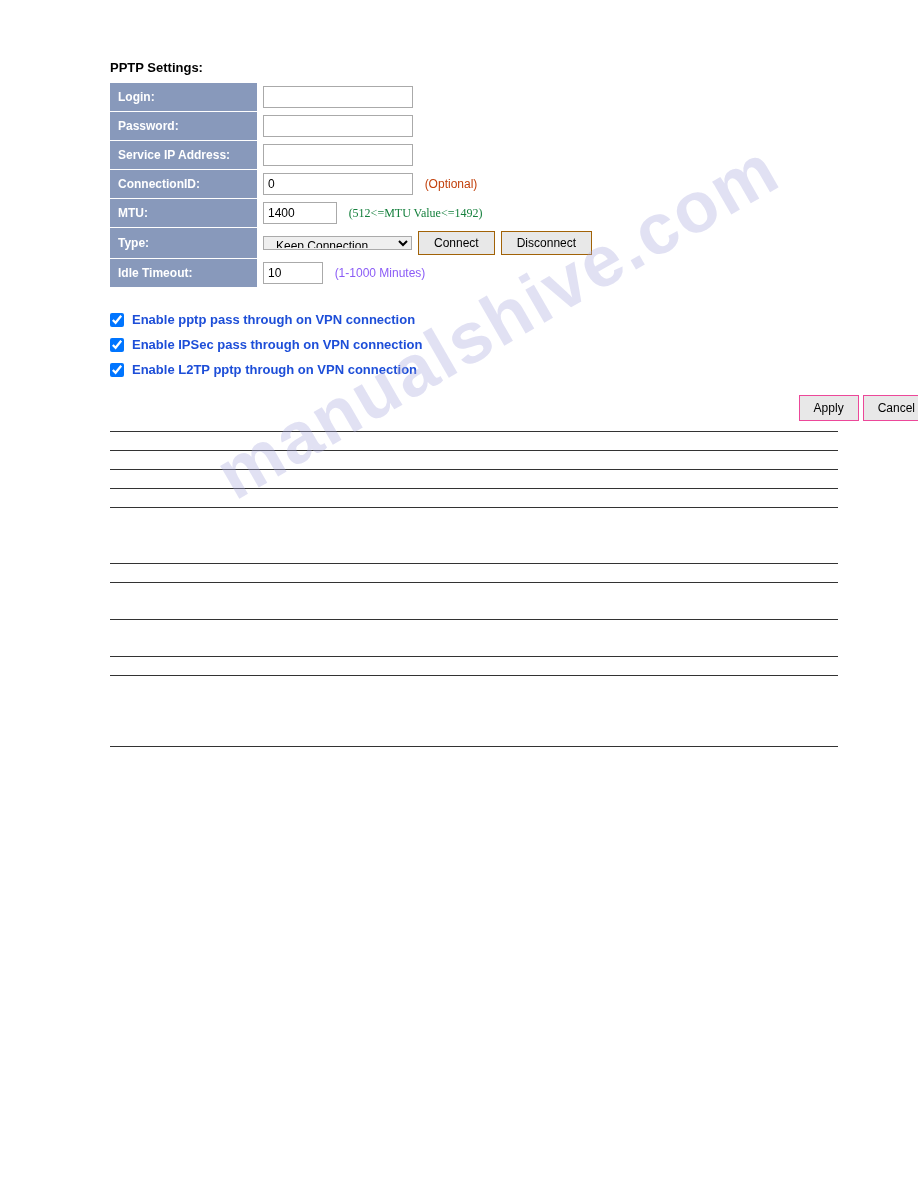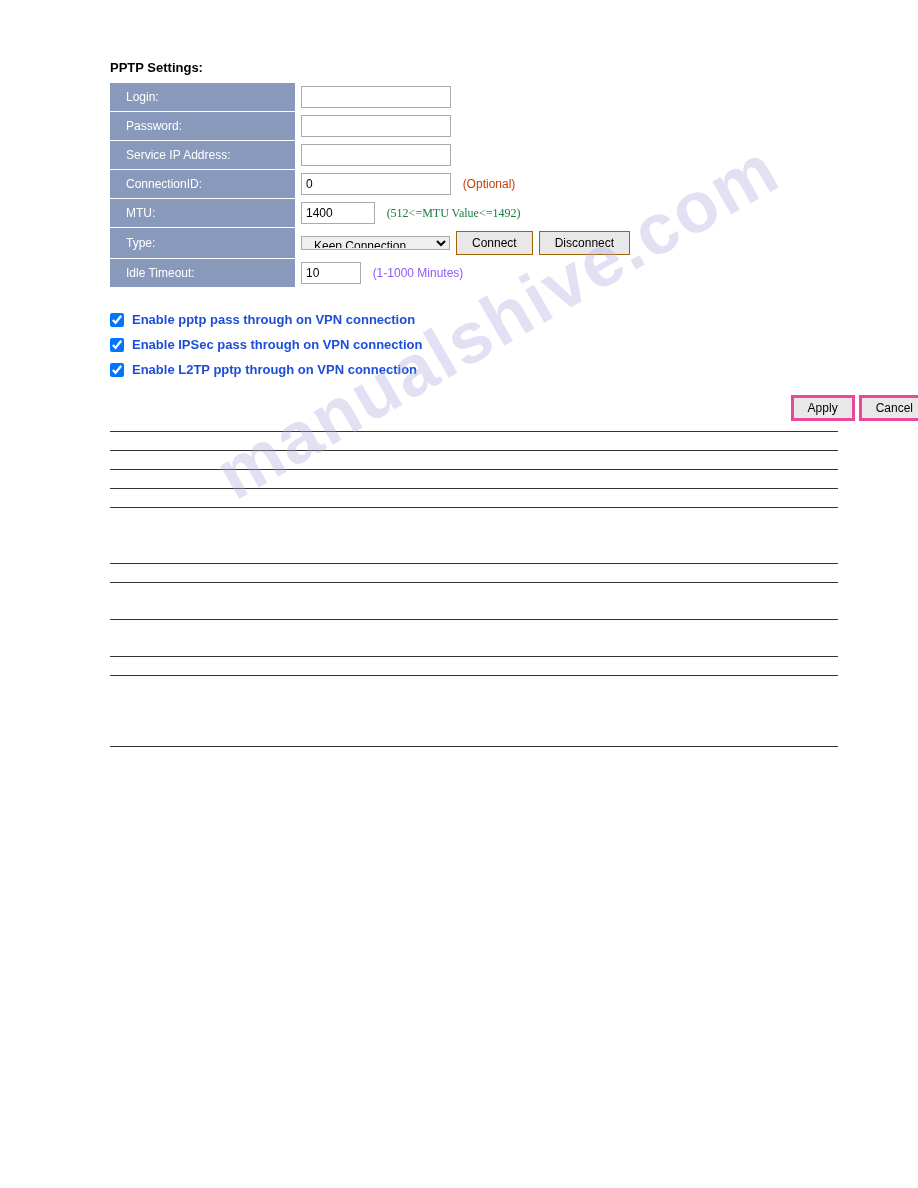--- a/index.html
+++ b/index.html
@@ -31,23 +31,23 @@
     }
 
     .settings-table {
       border-collapse: collapse;
       width: 580px;
     }
 
     .settings-table tr td:first-child {
       background-color: #8899bb;
       color: #ffffff;
-      font-weight: normal;
-      padding: 4px 16px;
-      width: 185px;
+      font-weight: bold;
+      padding: 4px 8px;
+      width: 147px;
       font-size: 12px;
     }
 
     .settings-table tr td:nth-child(2) {
       padding: 3px 6px;
       vertical-align: middle;
     }
 
     .settings-table tr {
       border-bottom: 1px solid #ffffff;
@@ -136,21 +136,21 @@
       justify-content: flex-end;
       gap: 4px;
       width: 820px;
     }
 
     button.apply-btn, button.cancel-btn {
       font-size: 12px;
       padding: 3px 14px;
       height: 26px;
       background: #e8e8e8;
-      border: 3px solid #ec4899;
+      border: 1px solid #ec4899;
       cursor: pointer;
     }
 
     .dividers-section {
       margin-top: 10px;
     }
 
     .divider-line {
       border: none;
       border-top: 1px solid #333333;

